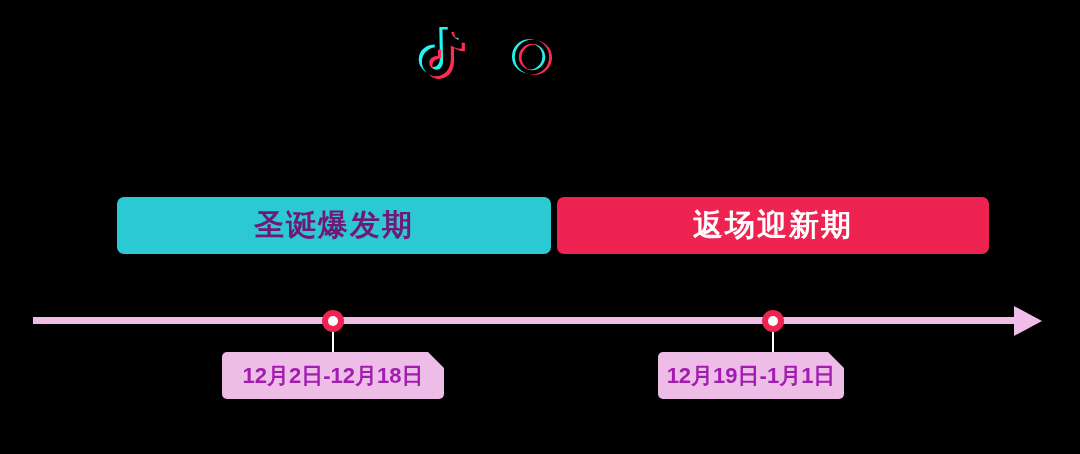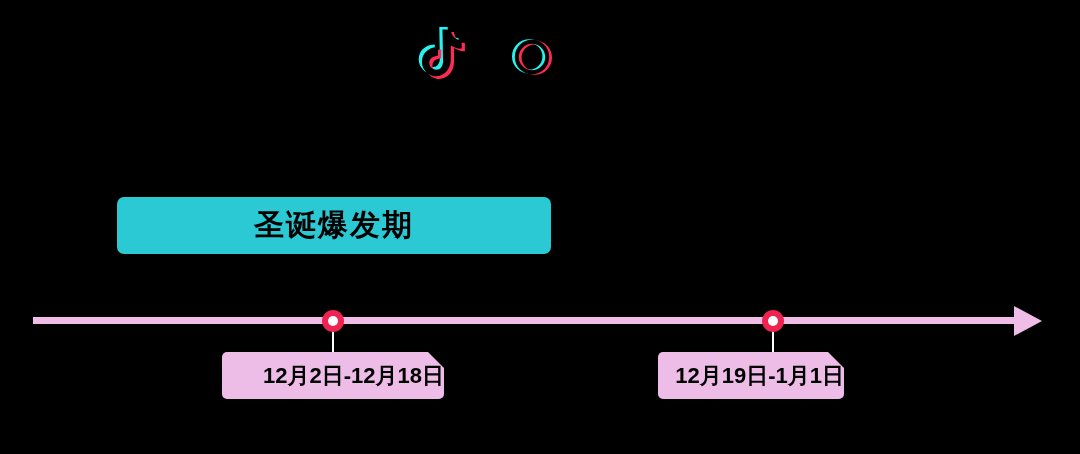--- a/index.html
+++ b/index.html
@@ -52,21 +52,21 @@
     justify-content: center;
     letter-spacing: 2px;
     font-size: 30px;
     font-weight: bold;
     white-space: nowrap;
   }
   #phase-banner-0 {
     left: 117px;
     width: 434px;
     background: #2BC9D4;
-    color: #000000;
+    color: #701a75;
   }
   #phase-banner-1 {
     left: 557px;
     width: 432px;
     background: #EE2352;
     color: #FFFFFF;
   }
 
   
   #timeline-axis {
@@ -133,27 +133,27 @@
     border-radius: 50%;
     background: #FFFFFF;
   }
 
   
   .date-label {
     position: absolute;
     top: 352px;
     height: 47px;
     background: #EDBDE8;
-    color: #000000;
+    color: #a21caf;
     font-size: 22px;
     font-weight: bold;
     letter-spacing: 0px;
     display: flex;
     align-items: center;
-    justify-content: flex-end;
+    justify-content: center;
     white-space: nowrap;
     border-radius: 5px;
     -webkit-clip-path: polygon(0 0, calc(100% - 16px) 0, 100% 16px, 100% 100%, 0 100%);
     clip-path: polygon(0 0, calc(100% - 16px) 0, 100% 16px, 100% 100%, 0 100%);
   }
   #date-label-0 { left: 222px; width: 222px; }
   #date-label-1 { left: 658px; width: 186px; }
 </style>
 </head>
 <body>
@@ -182,20 +182,23 @@
       <circle cx="25.8" cy="23.6" r="15.2" fill="none" stroke="#FE2C55" stroke-width="4"></circle>
       <circle cx="23.0" cy="23.0" r="15.2" fill="none" stroke="#000000" stroke-width="4"></circle>
     </svg>
 
   </div>
 
   <div class="phase-banner" id="phase-banner-0">
     <span>圣诞爆发期</span>
   </div>
 
+  <div class="phase-banner" id="phase-banner-1">
+    <span>返场迎新期</span>
+  </div>
 
   <div id="timeline-axis">
     <div id="timeline-line"></div>
     <div id="timeline-arrowhead"></div>
 
     <div class="milestone" id="milestone-0">
       <div class="milestone-connector"></div>
       <div class="milestone-dot"></div>
     </div>
 

